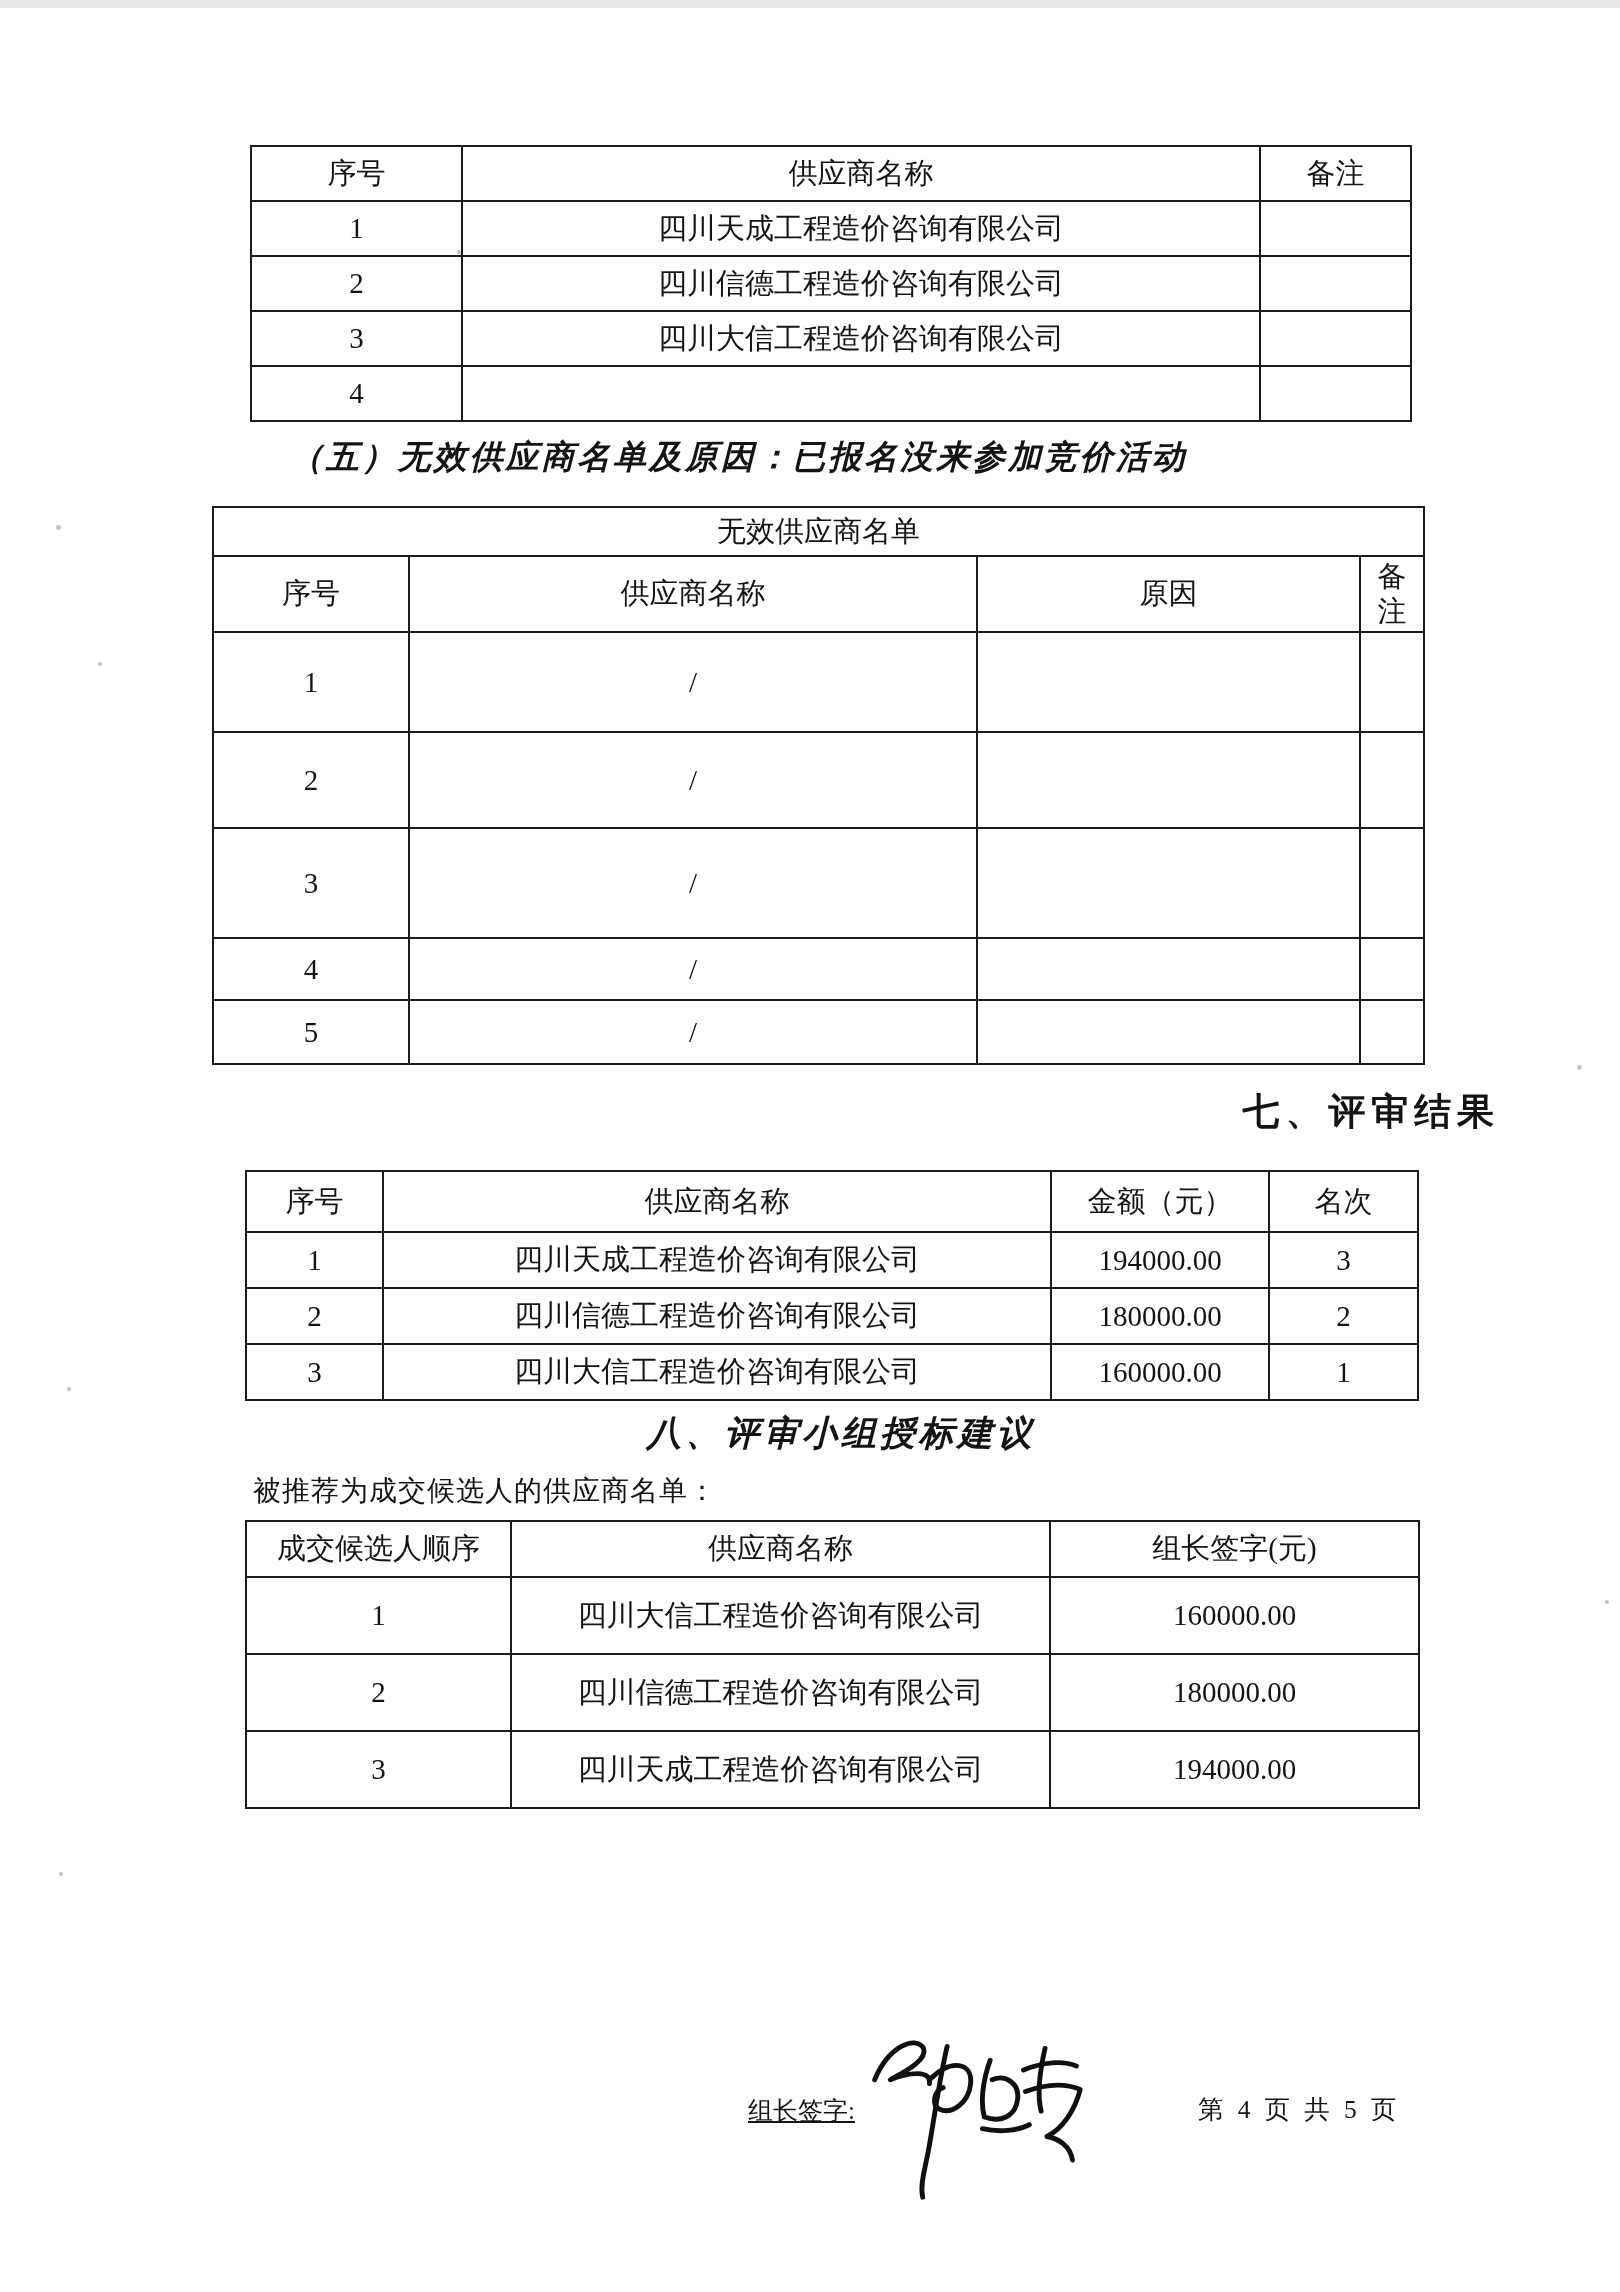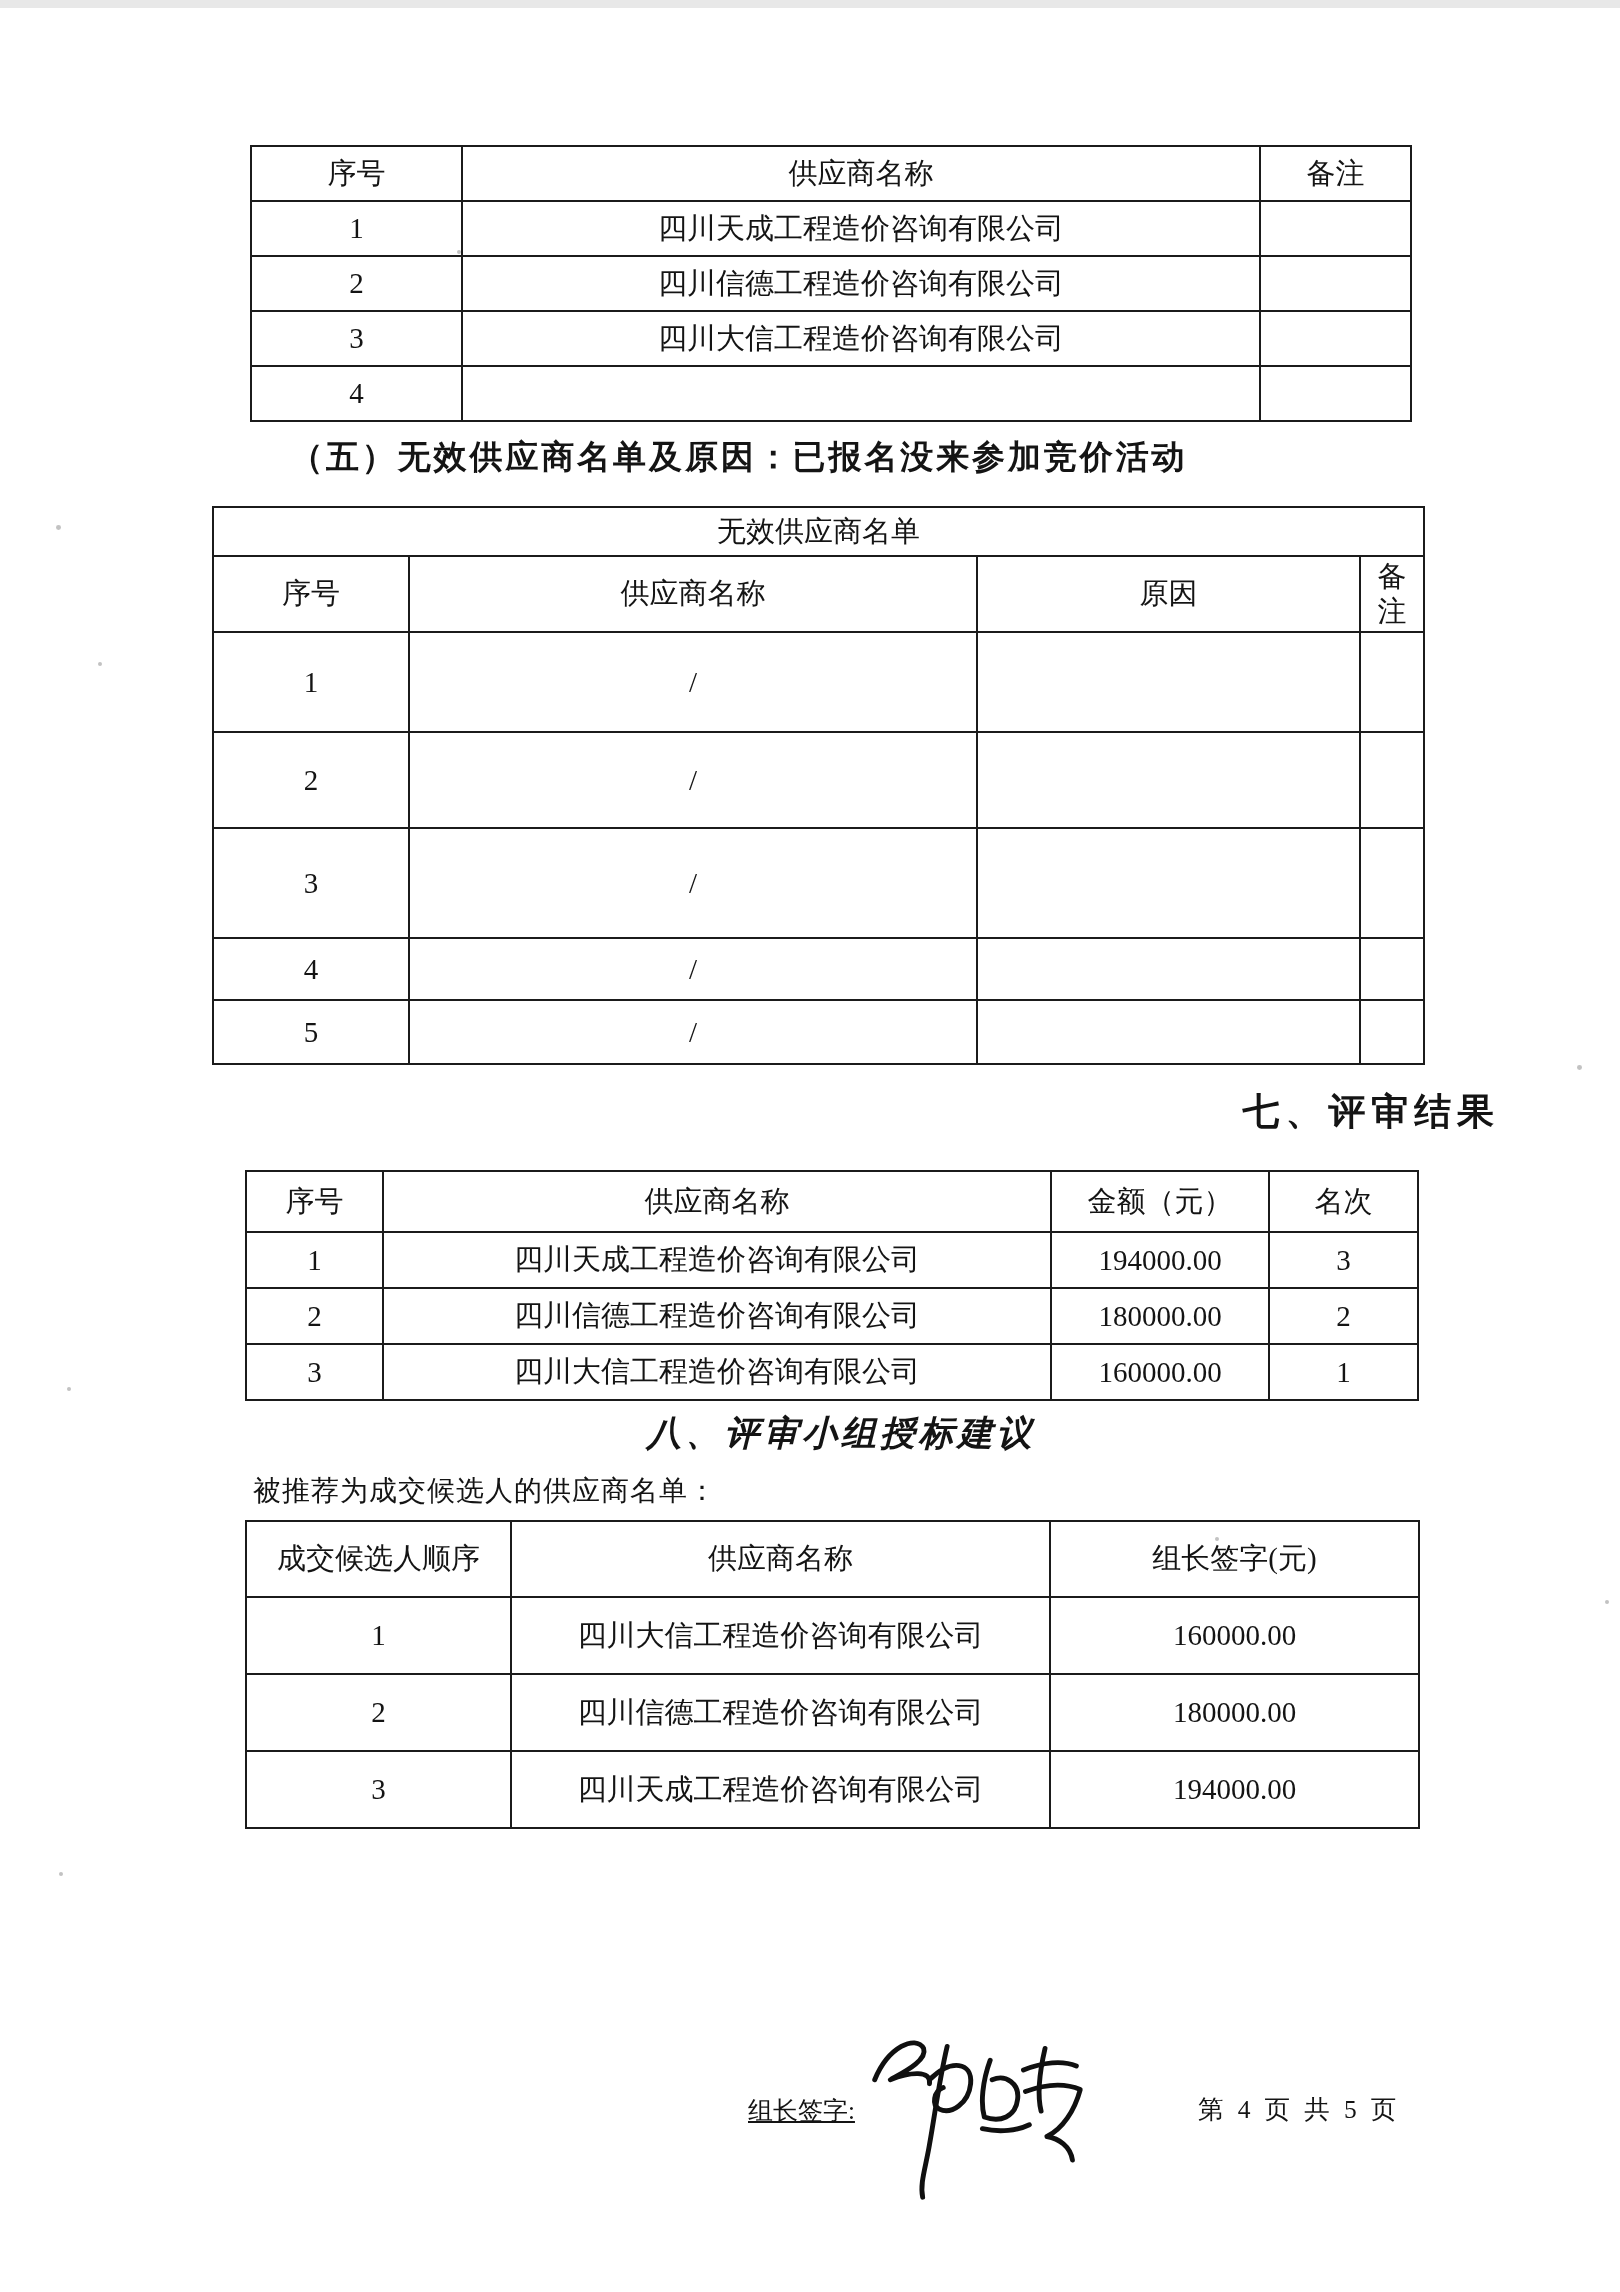--- a/index.html
+++ b/index.html
@@ -39,25 +39,25 @@
   #t2 .head-row{height:76px;}
   #t2 .r1{height:100px;} #t2 .r2{height:96px;} #t2 .r3{height:110px;}
   #t2 .r4{height:62px;}  #t2 .r5{height:64px;}
   #t2 .remark-col{line-height:35px;padding:2px 13.7px;}
   
   #t3{left:245px;top:1162px;width:1172px;}
   #t3 .head-row{height:61px;}
   #t3 tr{height:56px;}
   
   #t4{left:245px;top:1512px;width:1172px;}
-  #t4 .head-row{height:76px;}
+  #t4 .head-row{height:56px;}
   #t4 tr{height:77px;}
 
   .heading{position:absolute;font-weight:bold;white-space:nowrap;}
-  #h5{left:290px;top:427px;font-size:33px;letter-spacing:2.9px;}
+  #h5{left:290px;top:427px;font-size:33px;letter-spacing:2.9px;font-style:italic;}
   #h7{left:245px;width:1255px;top:1079px;font-size:37px;text-align:right;letter-spacing:5.9px;}
   #h8{left:245px;width:1192px;top:1402px;font-size:35px;text-align:center;letter-spacing:3.9px;font-style:italic;}
   .intro{position:absolute;left:253px;top:1464px;font-size:28px;letter-spacing:1px;}
 
   .sign-label{position:absolute;left:748px;top:2086px;font-size:25px;text-decoration:underline;}
   .signature{position:absolute;left:861px;top:2011px;}
   .page-info{position:absolute;left:1198px;top:2084px;font-size:25.5px;letter-spacing:3.9px;white-space:nowrap;}
 
   .speck{position:absolute;background:#8f8f8f;border-radius:50%;opacity:.55;}
 </style>

